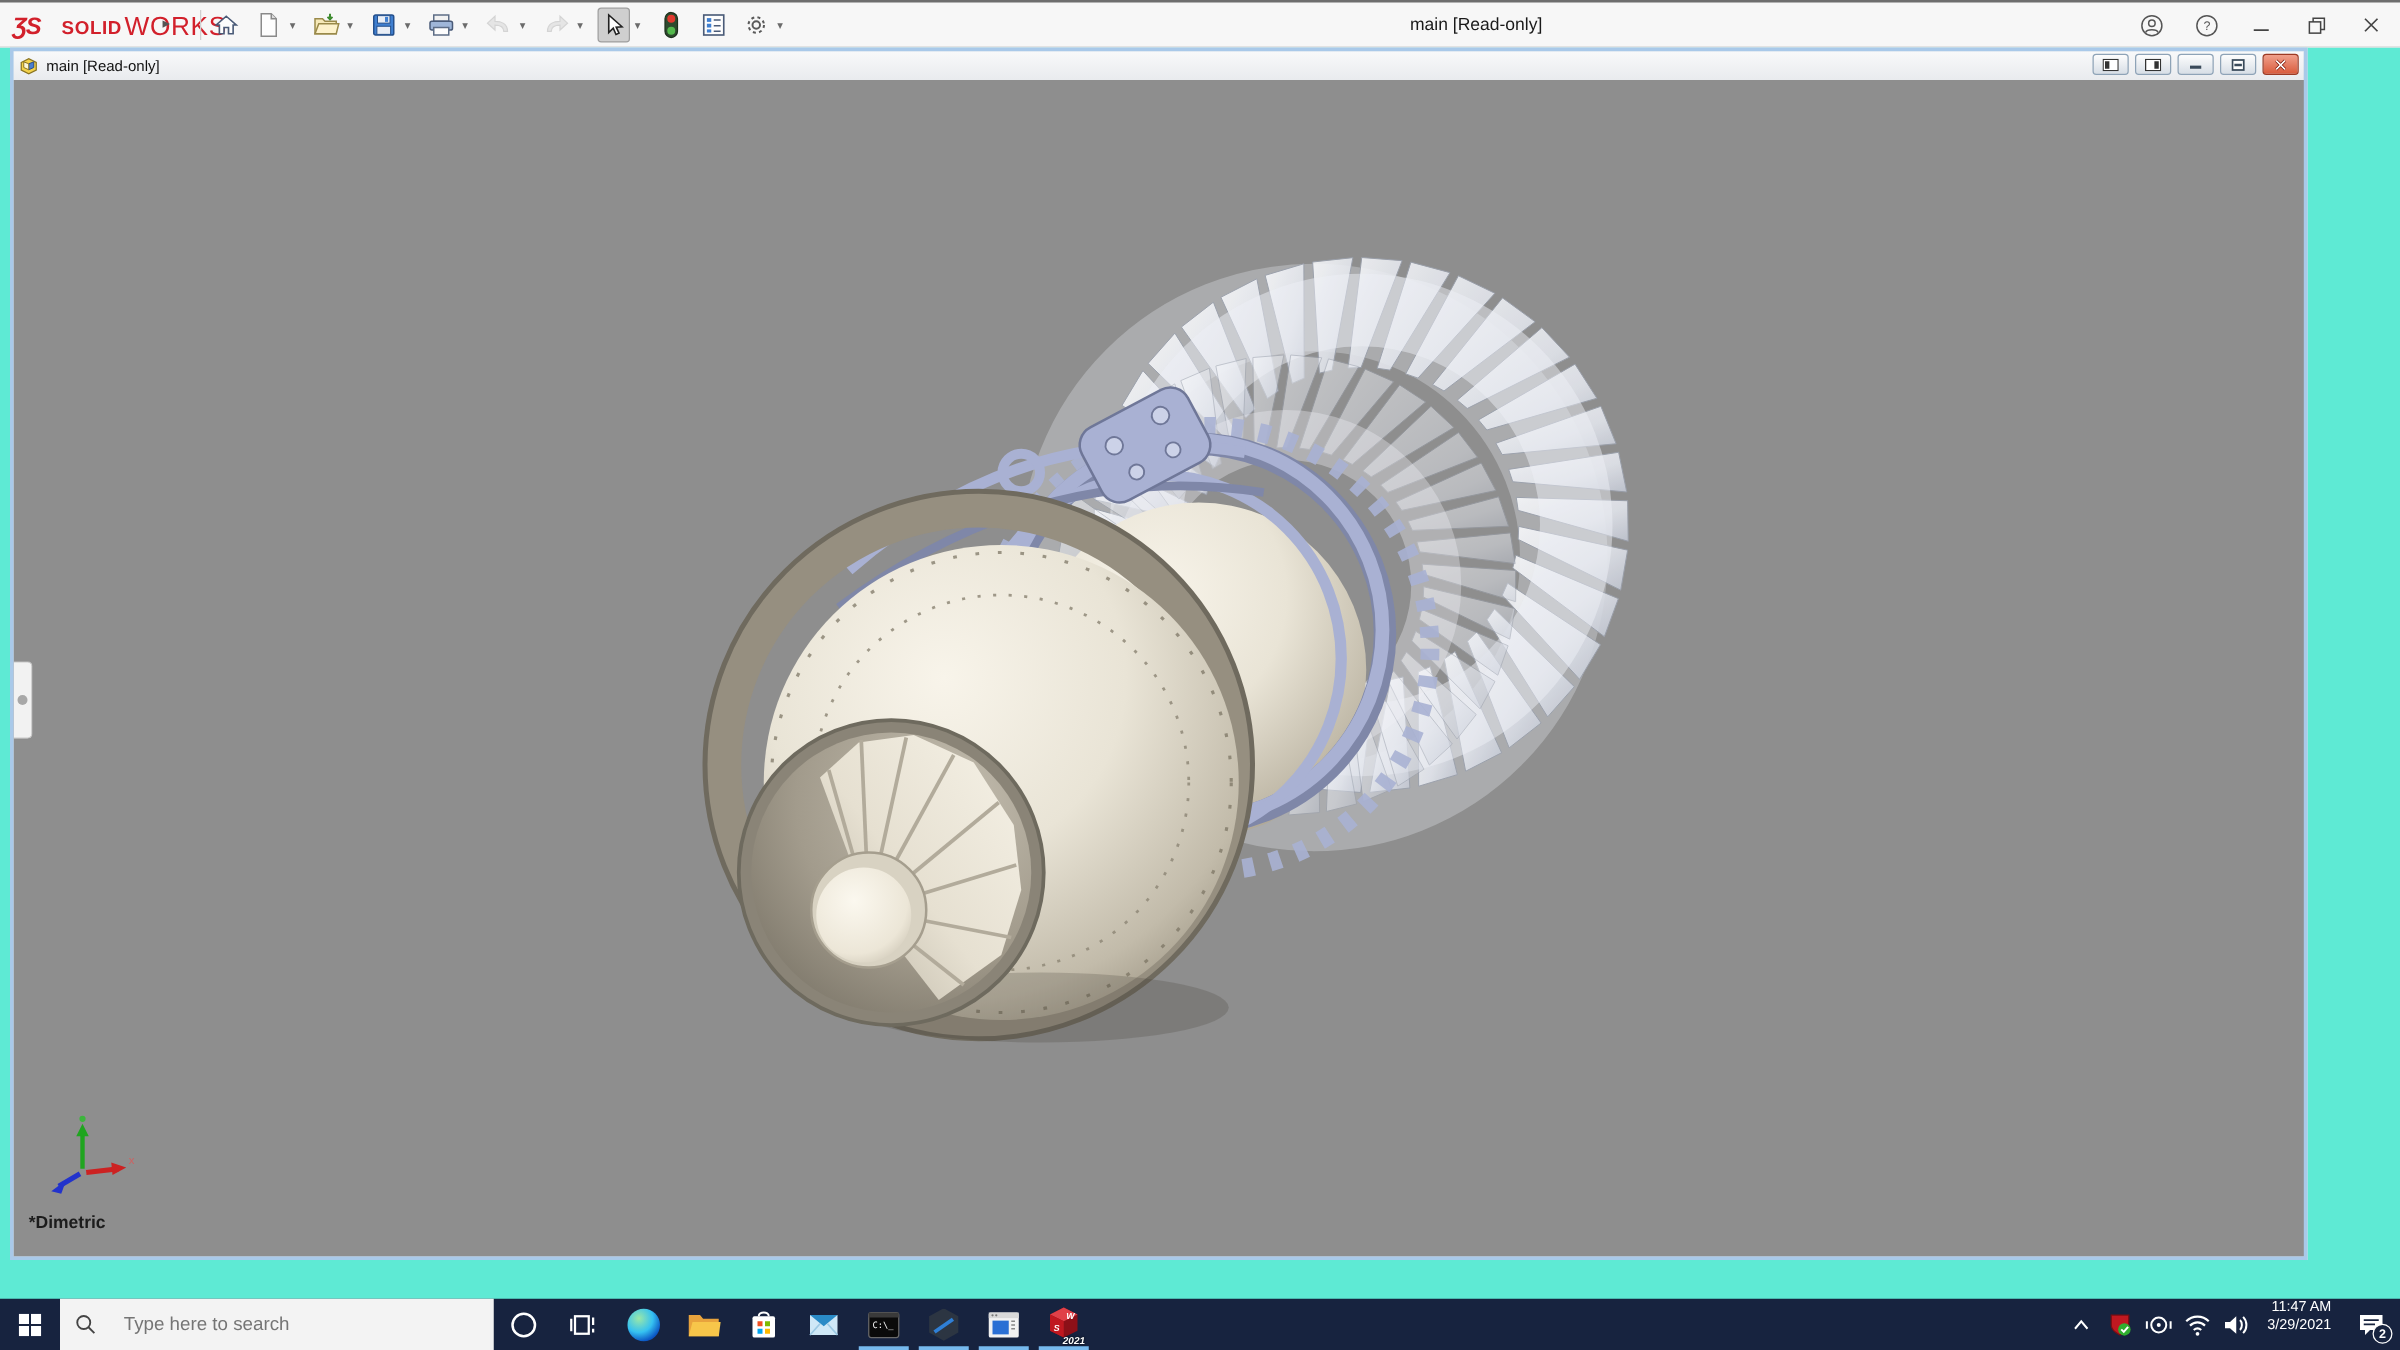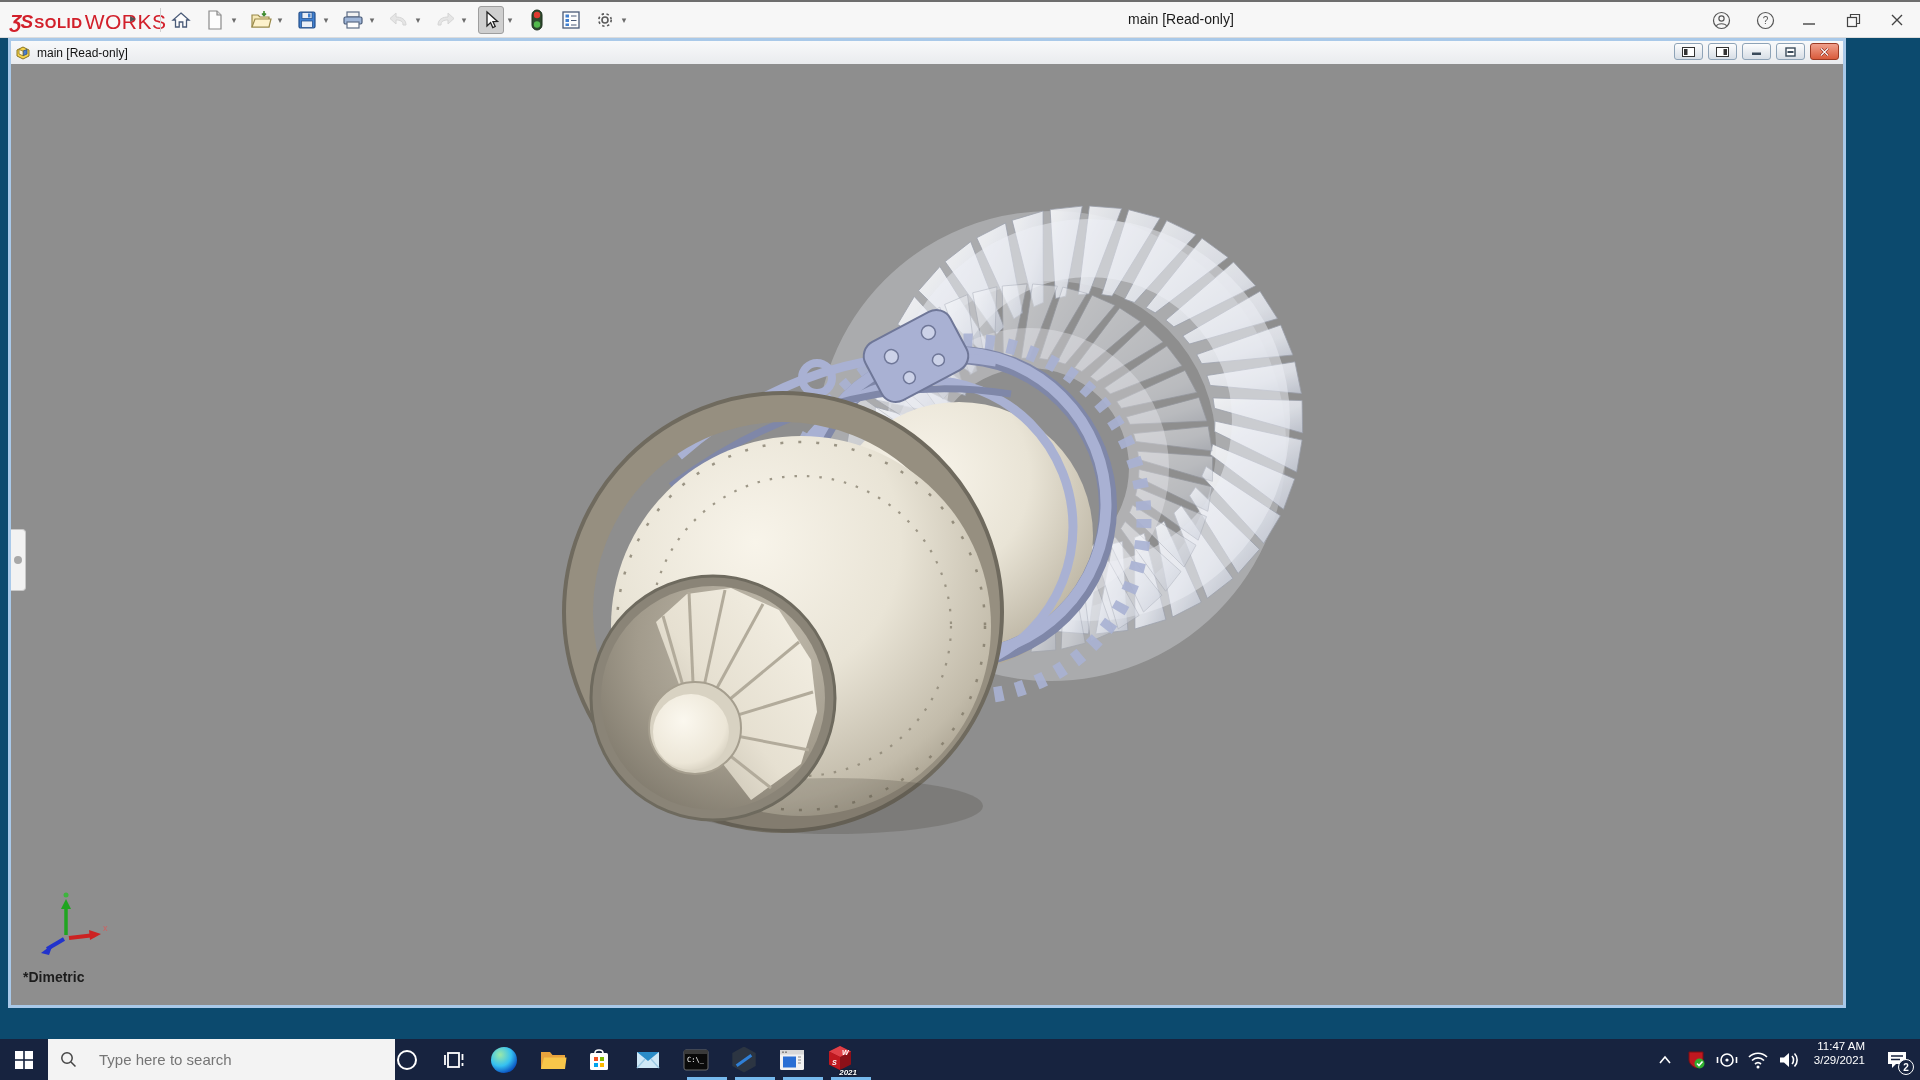--- a/index.html
+++ b/index.html
@@ -1,25 +1,25 @@
 <!DOCTYPE html>
 <html><head>
 <meta charset="utf-8">
 <style>
   * { margin:0; padding:0; box-sizing:border-box; }
   html,body { width:1920px; height:1080px; overflow:hidden; }
   body { font-family:"Liberation Sans", sans-serif; background:#ececec; }
-  .screen { position:absolute; inset:0; width:1920px; height:1080px; background:#0c4a6e; }
+  .screen { position:absolute; inset:0; width:1920px; height:1080px; background:#5eead4; }
 
   
   .titlebar { position:absolute; top:0; left:0; right:0; height:38px;
     background:#f7f7f7; border-top:2px solid #6e6e6e; border-bottom:1px solid #dcdcdc; }
   .logo { position:absolute; left:10px; top:8px; display:flex; align-items:center; gap:2px; }
   .logo-mark { color:#d2202b; font-weight:bold; font-style:italic; font-size:19px; letter-spacing:-1px; }
-  .logo-solid { color:#d2202b; font-weight:bold; font-size:15px; letter-spacing:.5px; }
+  .logo-solid { color:#d2202b; font-weight:bold; font-size:15px; letter-spacing:.5px;margin-left:15px; }
   .logo-works { color:#d2202b; font-weight:normal; font-size:21px; letter-spacing:.5px; }
   .flyout-arrow { position:absolute; left:130px; top:9px; color:#555; font-size:12px; }
   .tb-sep { position:absolute; left:160px; top:6px; width:1px; height:24px; background:#d0d0d0; }
   .tb-group { position:absolute; left:168px; top:3px; height:30px; display:flex; align-items:center; }
   .tb-btn { width:26px; height:28px; display:flex; align-items:center; justify-content:center; border-radius:3px; }
   .tb-btn.sel { background:#cfcfcf; border:1px solid #9e9e9e; }
   .tb-dd { width:12px; height:28px; display:flex; align-items:center; justify-content:center;
     color:#6b6b6b; font-size:9px; }
   .tb-btn.disabled svg { opacity:.38; }
   .tb-gap { width:8px; }
@@ -47,21 +47,21 @@
   .view-label { position:absolute; left:12px; bottom:20px; font-size:14px; font-weight:bold; color:#1c1c1c; }
   .triad { position:absolute; left:22px; bottom:42px; }
 
   
   .taskbar { position:absolute; left:0; bottom:0; width:1920px; height:41px; background:#17233f;
     display:flex; align-items:stretch; }
   .tb-start { width:48px; display:flex; align-items:center; justify-content:center; }
   .tb-search { width:347px; background:#f3f3f3; display:flex; align-items:center; padding-left:12px; gap:22px; }
   .tb-search input { border:none; outline:none; background:transparent; font-size:15px; color:#444;
     font-family:"Liberation Sans", sans-serif; width:280px; }
-  .tb-app { width:48px; position:relative; display:flex; align-items:center; }
+  .tb-app { width:48px; position:relative; display:flex; align-items:center; justify-content:center; }
   .tb-app .underline { position:absolute; bottom:0; left:4px; right:4px; height:3px; background:#76b9ed; }
   .tray { position:absolute; right:0; top:0; height:41px; display:flex; gap:7px; padding-right:4px; }
   .tray-icon { width:24px; height:41px; display:flex; align-items:center; justify-content:center; color:#fff; }
   .clock { text-align:right; color:#fff; font-size:11.5px; line-height:14px; padding:0 6px; }
   .action-center { position:relative; width:38px; height:41px; display:flex; align-items:center; justify-content:center; }
   .ac-badge { position:absolute; right:2px; bottom:5px; width:16px; height:16px; border-radius:50%;
     background:#17233f; border:1.5px solid #fff; color:#fff; font-size:10px; font-weight:bold;
     display:flex; align-items:center; justify-content:center; }
 
   .hexagon { width:26px; height:26px; background:#2c3542; clip-path:polygon(50% 0,95% 25%,95% 75%,50% 100%,5% 75%,5% 25%); position:relative; }

